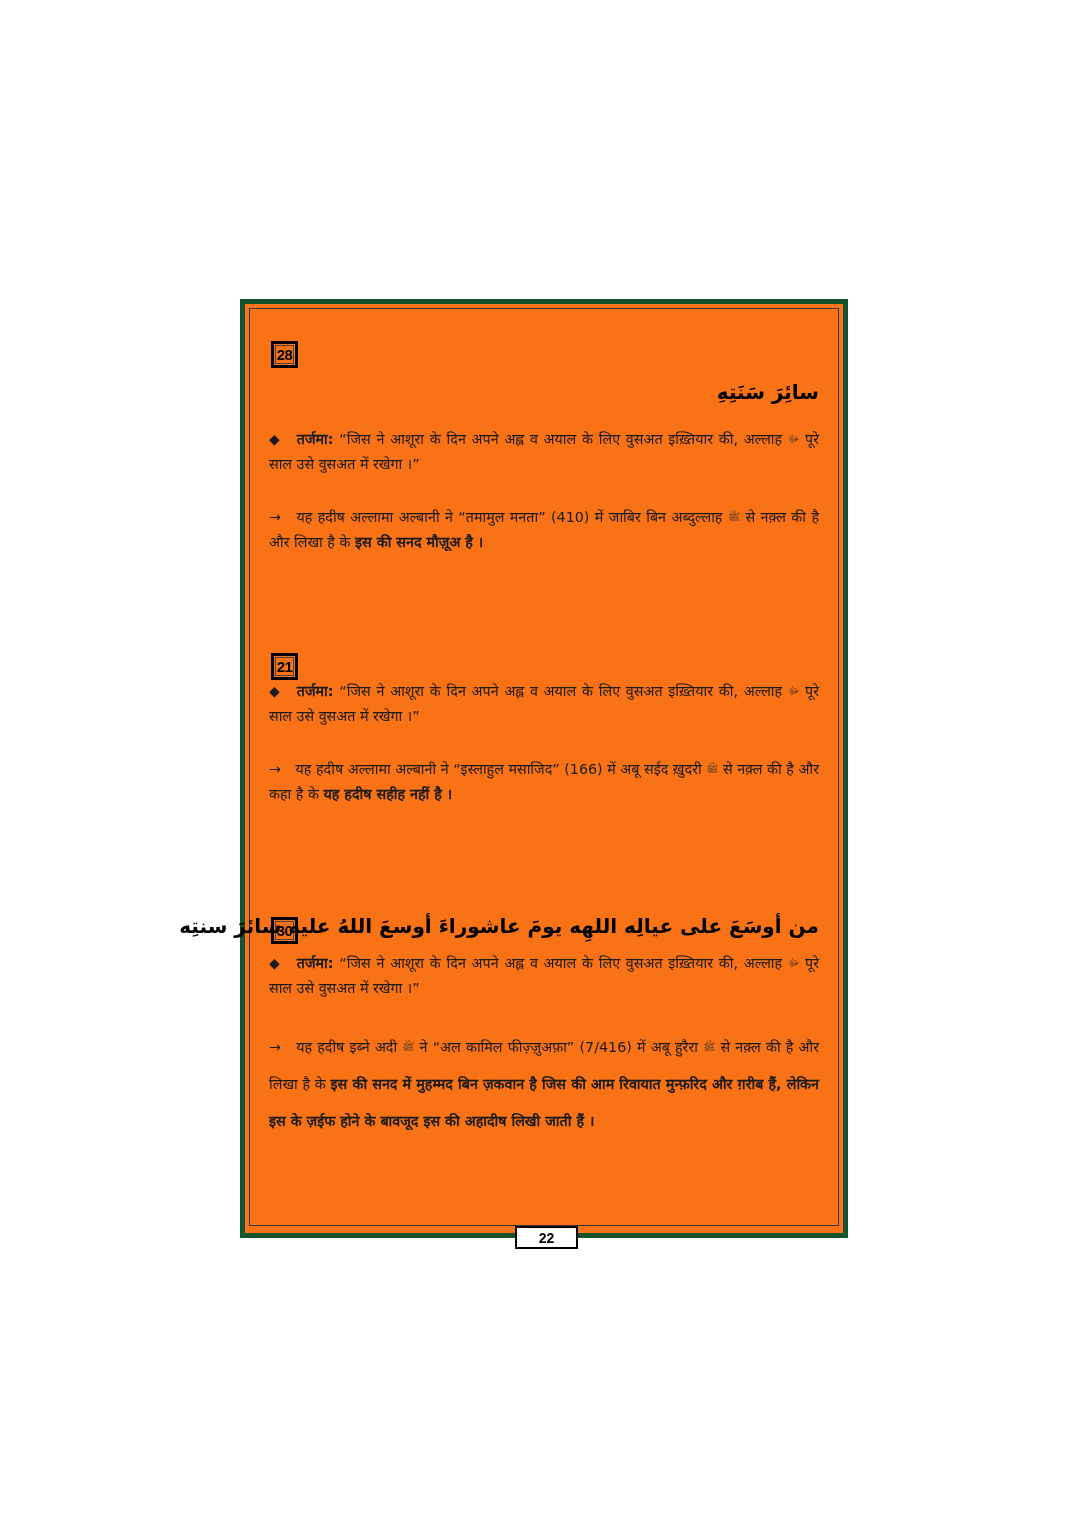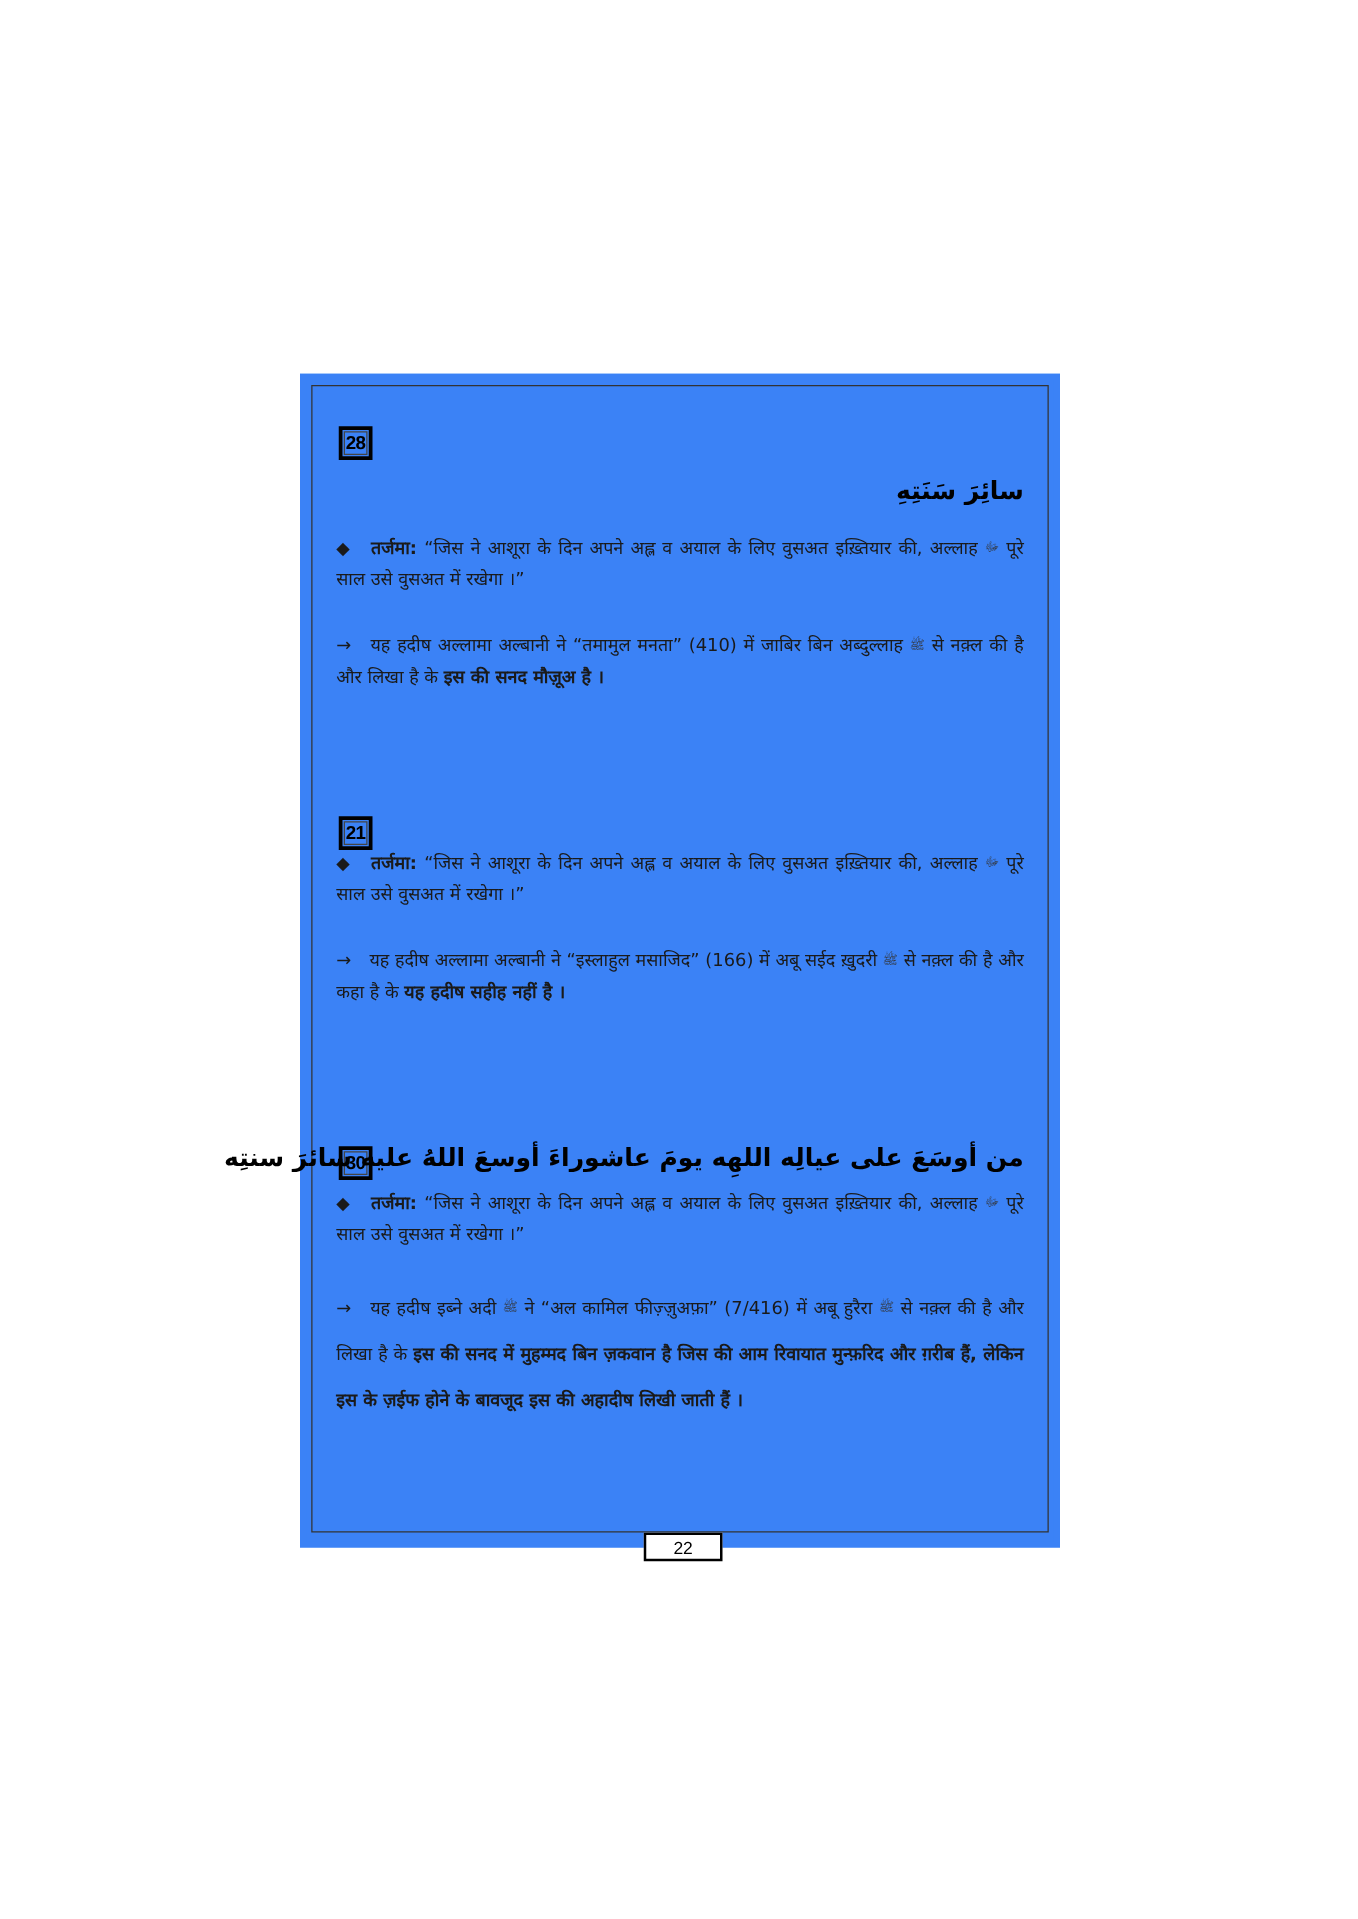--- a/index.html
+++ b/index.html
@@ -14,22 +14,22 @@
       overflow: hidden;
       font-family: "DejaVu Serif", "Liberation Serif", serif;
       color: #111111;
     }
     .frame-outer {
       position: absolute;
       left: 240px;
       top: 299px;
       width: 598px;
       height: 929px;
-      border: 5px solid #3b82f6;
-      background: #3b82f6;
+      border: 5px solid #14532d;
+      background: #f97316;
     }
     .frame-inner {
       position: absolute;
       left: 4px;
       top: 4px;
       right: 4px;
       bottom: 7px;
       border: 1.5px solid #333333;
     }
     .content {
@@ -110,20 +110,21 @@
       width: 59px;
       height: 19px;
       border: 2.5px solid #000000;
       background: #ffffff;
       display: flex;
       align-items: center;
       justify-content: center;
       font-family: "Liberation Sans", sans-serif;
       font-size: 14px;
       color: #000;
+      font-weight: bold;
     }
   </style>
 </head>
 <body>
 
 <div class="frame-outer">
   <div class="frame-inner"></div>
 
   <div class="content">
 

